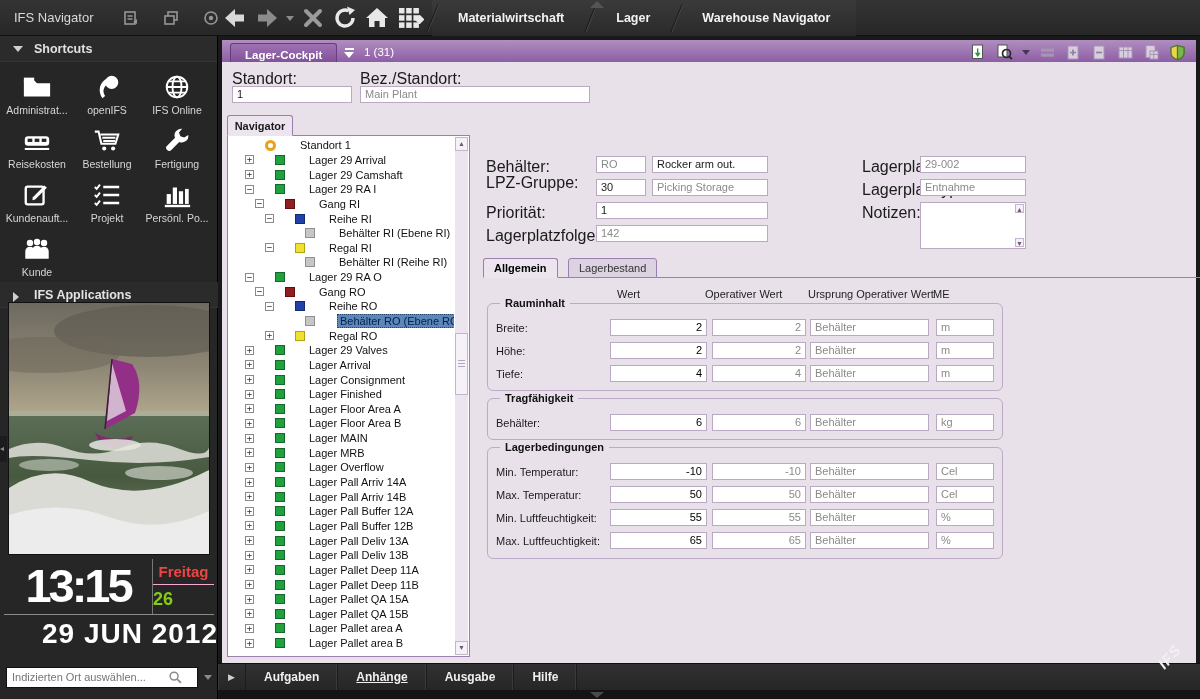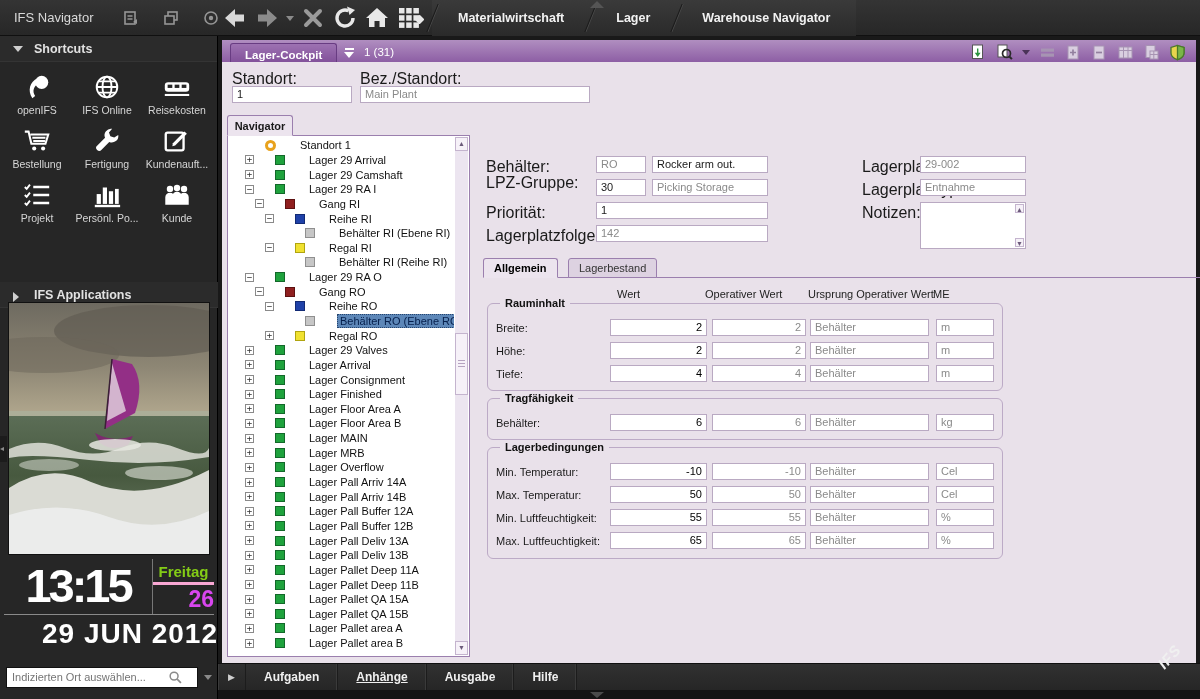--- a/index.html
+++ b/index.html
@@ -39,23 +39,23 @@
   .shortcut .sico { display:block; margin:6px auto 2px; width:30px; height:30px; }
   .shortcut .slabel { display:block; color:#d6d6d6; font-size:10.5px; white-space:nowrap; overflow:hidden; }
   #apps-header { position:absolute; left:0; top:246px; width:218px; }
   #side-image { position:absolute; left:8px; top:266px; width:202px; height:253px;
     border:1px solid #111; background:#555; }
   #clock { position:absolute; left:4px; top:523px; width:210px; height:56px; display:flex;
     border-bottom:1px solid #8a8a8a; }
   #clock-time { width:148px; color:#fff; font-size:47px; font-weight:bold; letter-spacing:-3px;
     line-height:54px; text-align:center; }
   #clock-right { width:62px; border-left:1px solid #777; display:flex; flex-direction:column; }
-  #clock-weekday { height:26px; line-height:26px; text-align:center; color:#84cc16; font-size:15px;
-    font-weight:bold; border-bottom:3px solid #f9a8d4; }
-  #clock-day { flex:1; line-height:28px; text-align:right; color:#d946ef; font-size:23px; font-weight:bold; }
+  #clock-weekday { height:26px; line-height:26px; text-align:center; color:#ef4444; font-size:15px;
+    font-weight:bold; border-bottom:1px solid #f9a8d4; }
+  #clock-day { flex:1; line-height:28px; text-align:left; color:#84cc16; font-size:18px; font-weight:bold; }
   #clock-date { position:absolute; left:0; top:582px; width:218px; text-align:right; color:#fff;
     font-size:28px; font-weight:bold; letter-spacing:1px; }
   #side-search { position:absolute; left:6px; top:630px; width:206px; height:22px; display:flex; align-items:center; }
   #search-input { width:216px; height:21px; background:#fff; border:1px solid #111;
     font-size:11px; color:#8a8a8a; padding:0 20px 0 5px; font-family:"Liberation Sans",sans-serif; }
   #search-mag { position:absolute; left:162px; top:4px; width:15px; height:15px; }
   #search-caret { margin-left:6px; }
   #side-collapse { position:absolute; left:0; top:400px; width:7px; height:26px; background:#1c1c1c;
     color:#8a8a8a; font-size:8px; line-height:26px; }
   
@@ -207,20 +207,27 @@
       </div>
     <div id="top-up-tri"></div>
   </div>
 
   <div id="sidebar">
     <div class="side-header">
       <span class="tri tri-down"></span>
       <span>Shortcuts</span>
     </div>
     <div id="shortcut-grid">
+        <div class="shortcut">
+          <span class="sico"><svg viewBox="0 0 32 32">
+              <rect x="2" y="6" width="11" height="5" fill="#fff"></rect>
+              <path fill="#fff" d="M2 9h11l3 3h14v14H2z"></path>
+            </svg></span>
+          <span class="slabel">Administrat...</span>
+        </div>
         <div class="shortcut">
           <span class="sico"><svg viewBox="0 0 32 32">
               <circle cx="21" cy="11" r="7" fill="#fff"></circle>
               <path fill="#fff" d="M11 28C5.5 20 8.5 10 16.5 7l2 5c-6 2.5-8 8.5-4.5 13.5z"></path>
             </svg></span>
           <span class="slabel">openIFS</span>
         </div>
         <div class="shortcut">
           <span class="sico"><svg viewBox="0 0 32 32" fill="none" stroke="#fff" stroke-width="2">
               <circle cx="16" cy="16" r="11"></circle>

